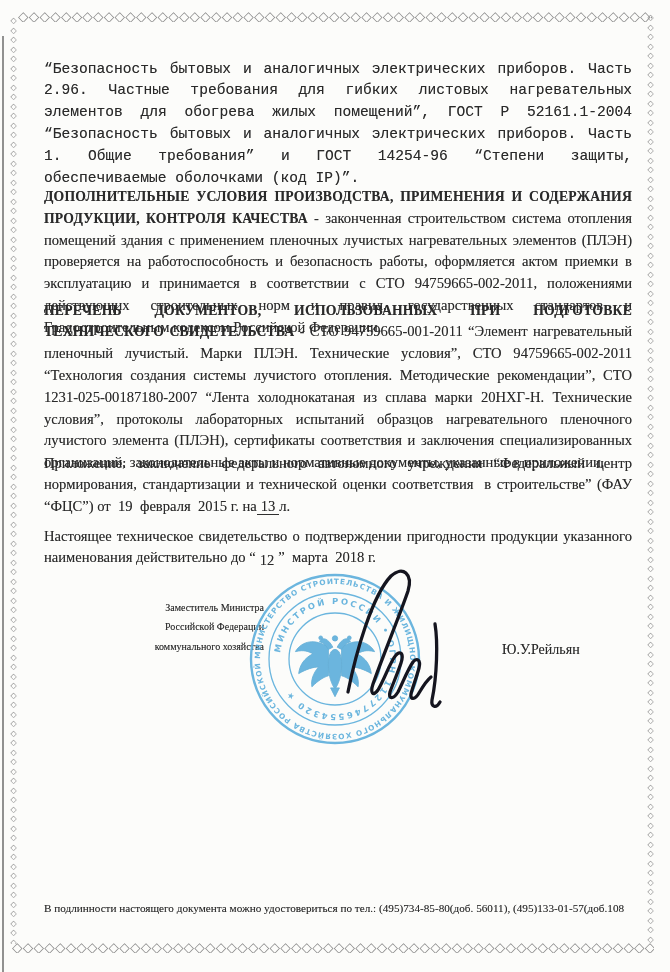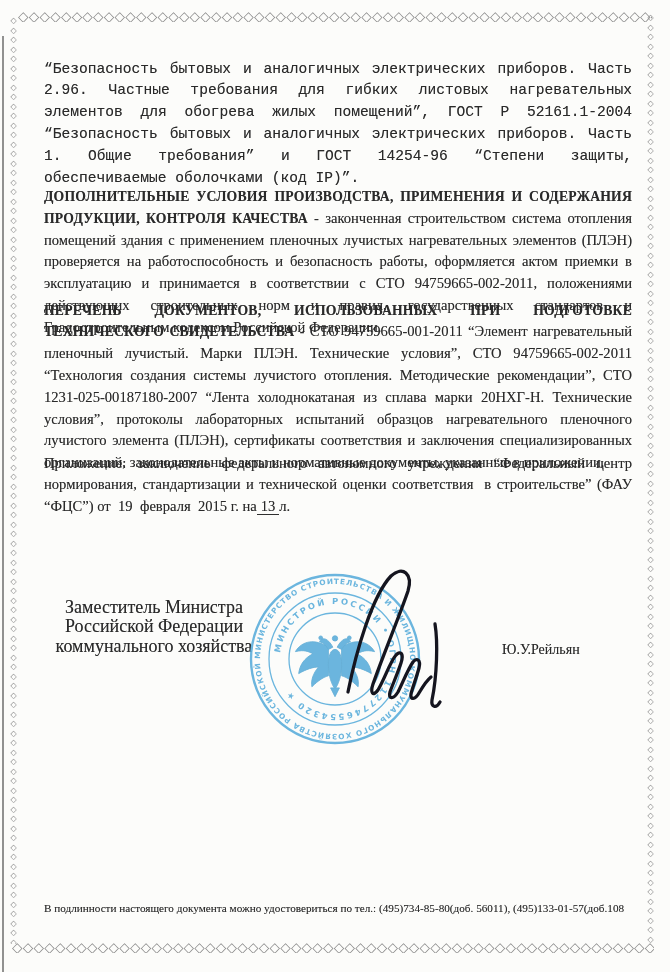--- a/index.html
+++ b/index.html
@@ -31,21 +31,21 @@
   .fill { position:relative; top:3px; padding:0 4px; }
   .u { border-bottom:1.2px solid #2f2f2f; padding:0 4px;font-family:Liberation Serif, serif; }
 
   .p1 { top:44px;font-family:Liberation Mono, monospace; }
   .p2 { top:156px;margin-top:30px; }
   .p3 { top:285px; }
   .p4 { top:438px; }
   .p5 { top:511px; }
 
   .sig-title { position:absolute; left:44px; top:598px; width:220px;
-    font-size:18px; line-height:19.4px; text-align:center;
+    font-size:10px; line-height:19.4px; text-align:right;
     text-shadow:0 0 .6px rgba(40,40,40,.45); }
   .stamp { position:absolute; left:246px; top:570px; width:178px; height:178px;
     opacity:.92; filter:blur(.3px); }
   .stamp text { font-family:"DejaVu Sans", sans-serif; font-weight:700; }
   .stamp .ring-outer { font-size:7.4px; letter-spacing:.9px; }
   .stamp .ring-inner { font-size:8.4px; letter-spacing:2.2px; }
   .autograph { position:absolute; left:318px; top:566px; width:140px; height:150px; }
   .sig-name { position:absolute; left:502px; top:642px; font-size:14px;
     text-shadow:0 0 .6px rgba(40,40,40,.45); }
 
@@ -75,20 +75,23 @@
   </p>
 
   <p class="doc-text p3">
     <span class="h">ПЕРЕЧЕНЬ ДОКУМЕНТОВ, ИСПОЛЬЗОВАННЫХ ПРИ ПОДГОТОВКЕ ТЕХНИЧЕСКОГО СВИДЕТЕЛЬСТВА -</span><span> СТО 94759665-001-2011 “Элемент нагревательный пленочный лучистый. Марки ПЛЭН. Технические условия”, СТО 94759665-002-2011 “Технология создания системы лучистого отопления. Методические рекомендации”, СТО 1231-025-00187180-2007 “Лента холоднокатаная из сплава марки 20НХГ-Н. Технические условия”, протоколы лабораторных испытаний образцов нагревательного пленочного лучистого элемента (ПЛЭН), сертификаты соответствия и заключения специализированных организаций, законодательные акты и нормативные документы, указанные в приложении.</span>
   </p>
 
   <p class="doc-text p4">
     <span>Приложение: заключение федерального автономного учреждения “Федеральный центр нормирования, стандартизации и технической оценки соответствия&nbsp; в строительстве” (ФАУ “ФЦС”) от&nbsp; 19&nbsp; февраля&nbsp; 2015 г. на</span><span class="u">13</span><span>л.</span>
   </p>
 
+  <p class="doc-text p5">
+    <span>Настоящее техническое свидетельство о подтверждении пригодности продукции указанного наименования действительно до “</span><span class="fill">12</span><span>”&nbsp; марта&nbsp; 2018 г.</span>
+  </p>
 
   <div class="sig-title">
     <div>Заместитель Министра</div>
     <div>Российской Федерации</div>
     <div>коммунального хозяйства</div>
   </div>
 
   <svg class="stamp" viewBox="-89 -89 178 178">
     <defs>
       <path id="arc-outer" d="M -75,0 A 75,75 0 1 1 75,0 A 75,75 0 1 1 -75,0"></path>

